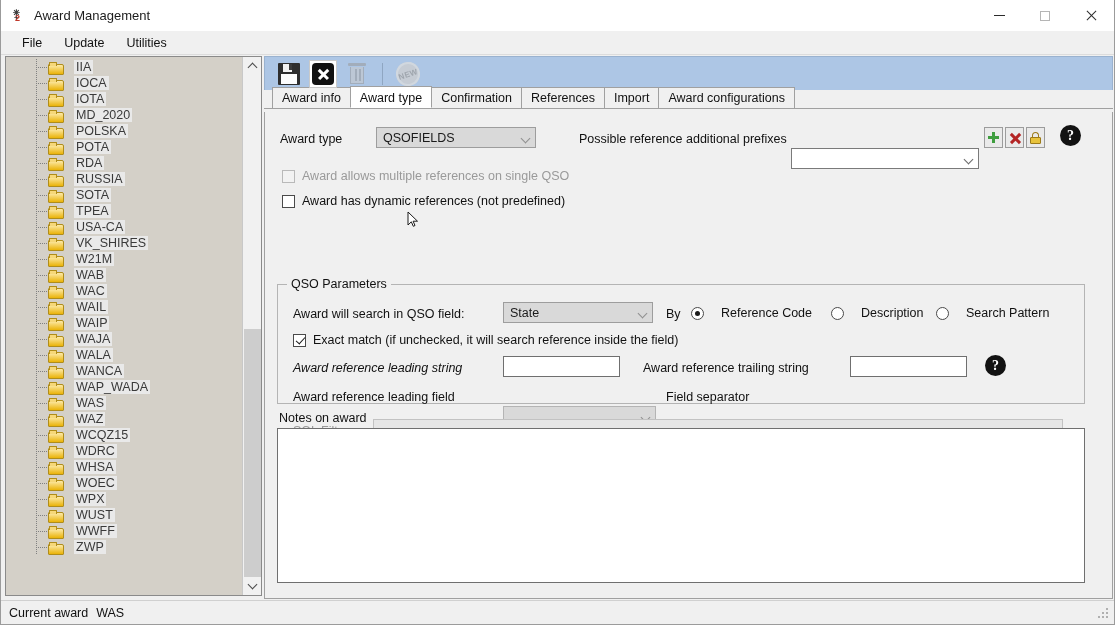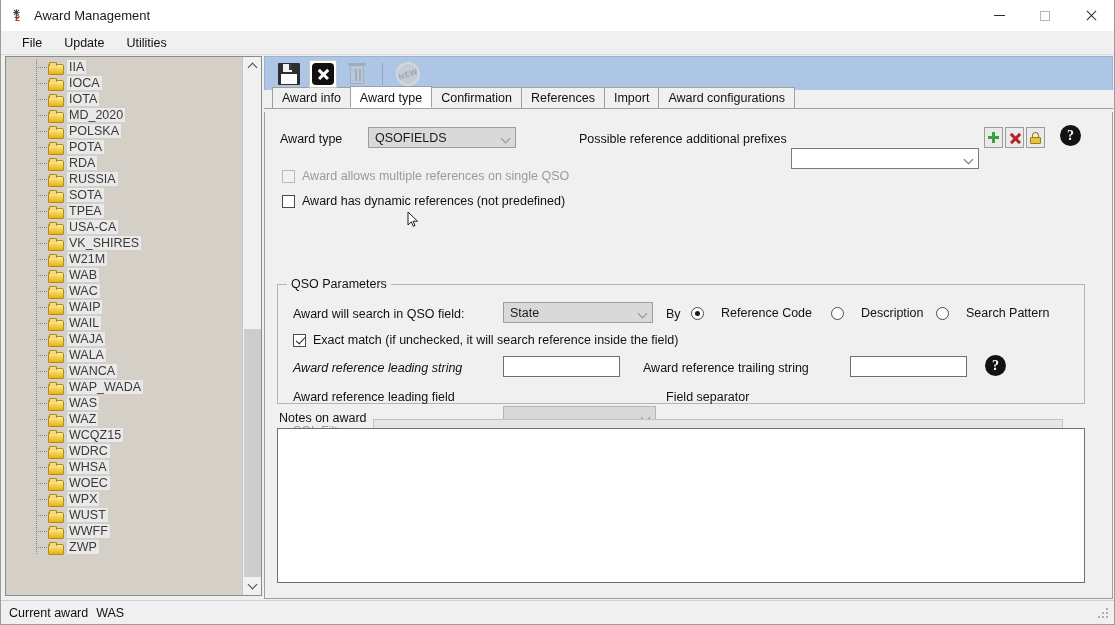--- a/index.html
+++ b/index.html
@@ -46,21 +46,21 @@
   
   .body-area { position:absolute; left:0; top:56px; right:0; bottom:24px;
                background:#f0f0f0; }
 
   
   .tree-panel { position:absolute; left:4px; top:0px; width:257px; bottom:4px;
                 background:#d4d0c8; border:1px solid #8a8a8a; overflow:hidden; }
   .tree-inner { position:absolute; left:0; top:0; right:20px; bottom:0;
                 padding-top:2px; }
   .tree-row { height:16px; display:flex; align-items:center; padding-left:28px;
-              position:relative; }
+              position:relative;gap:7px; }
   .tree-row .dots { position:absolute; left:30px; top:8px; width:12px;
                     height:1px;
                     background:repeating-linear-gradient(to right,#808080 0 1px,transparent 1px 2px); }
   .tree-row .vline { position:absolute; left:30px; top:0; width:1px; height:16px;
                     background:repeating-linear-gradient(to bottom,#808080 0 1px,transparent 1px 2px); }
   .folder { width:14px; height:11px; margin-left:14px; margin-right:5px;
             flex:none; position:relative; }
   .folder::before { content:""; position:absolute; left:0; top:2px; width:14px;
             height:9px; background:linear-gradient(#fde9a9,#f5c council);
             background:linear-gradient(#fdeaa8,#eab308); border:1px solid #b08d1a;
@@ -328,27 +328,27 @@
           <div class="tree-row">
             <span class="vline"></span>
             <span class="dots"></span>
             <span class="folder"></span>
             <span class="tree-label">WAC</span>
           </div>
           <div class="tree-row">
             <span class="vline"></span>
             <span class="dots"></span>
             <span class="folder"></span>
+            <span class="tree-label">WAIL</span>
+          </div>
+          <div class="tree-row">
+            <span class="vline"></span>
+            <span class="dots"></span>
+            <span class="folder"></span>
             <span class="tree-label">WAIP</span>
-          </div>
-          <div class="tree-row">
-            <span class="vline"></span>
-            <span class="dots"></span>
-            <span class="folder"></span>
-            <span class="tree-label">WAIL</span>
           </div>
           <div class="tree-row">
             <span class="vline"></span>
             <span class="dots"></span>
             <span class="folder"></span>
             <span class="tree-label">WAJA</span>
           </div>
           <div class="tree-row">
             <span class="vline"></span>
             <span class="dots"></span>
@@ -470,21 +470,21 @@
           <div class="tab active">Award type</div>
           <div class="tab">Confirmation</div>
           <div class="tab">References</div>
           <div class="tab">Import</div>
           <div class="tab">Award configurations</div>
         </div>
 
       <div class="page">
 
         <div class="row lbl" style="left:15px; top:20px;">Award type</div>
-        <div class="row combo grey" style="left:103px; top:15px; width:148px;">
+        <div class="row combo grey" style="left:111px; top:15px; width:160px;">
           <span>QSOFIELDS</span>
           <span class="arrow"></span>
         </div>
 
         <div class="row lbl" style="left:314px; top:20px;">Possible reference additional prefixes</div>
         <div class="row combo" style="left:526px; top:15px; width:188px;">
           <span></span>
           <span class="arrow"></span>
         </div>
         <div class="row mini-btn" style="left:719px; top:15px;">

